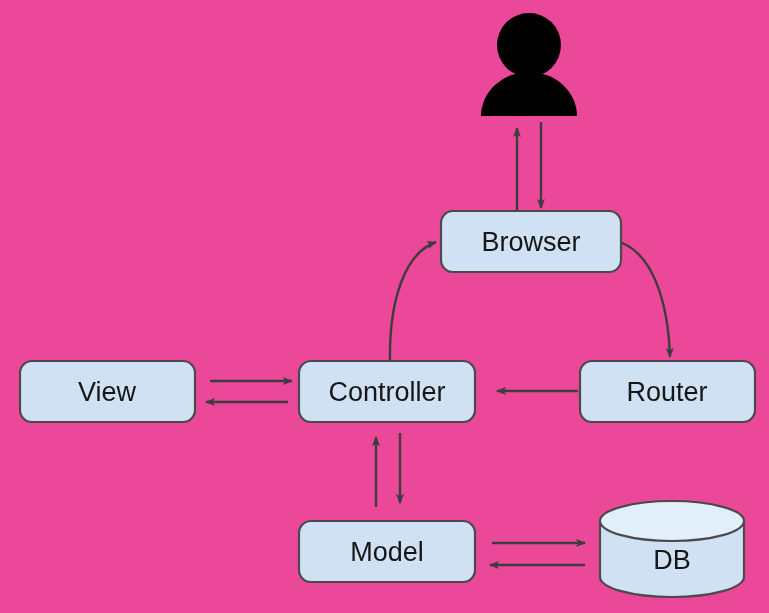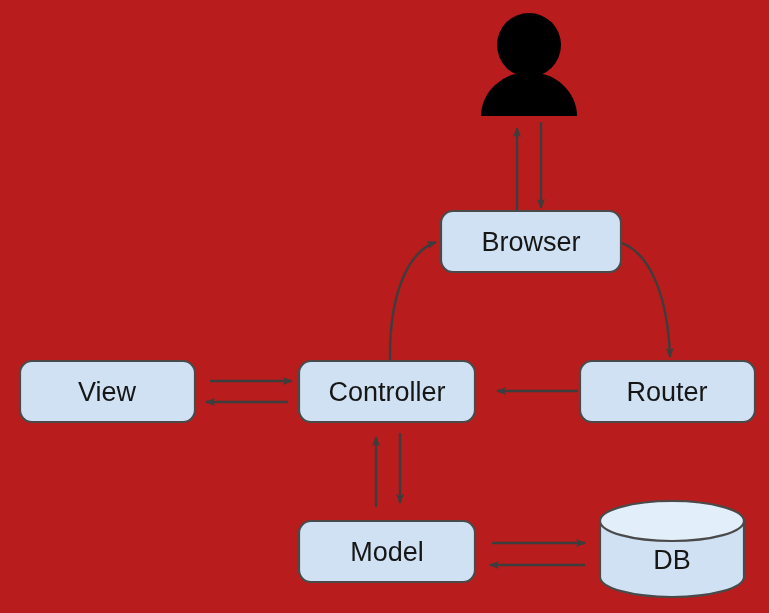--- a/index.html
+++ b/index.html
@@ -7,21 +7,21 @@
     padding: 0;
     background: #ffffff;
   }
   body {
     font-family: "Liberation Sans", sans-serif;
   }
   #diagram-canvas {
     position: relative;
     width: 769px;
     height: 613px;
-    background: #b91c1c;
+    background: #ec4899;
     overflow: hidden;
   }
   #diagram-svg {
     position: absolute;
     left: 0;
     top: 0;
     width: 769px;
     height: 613px;
   }
   .node-label {

